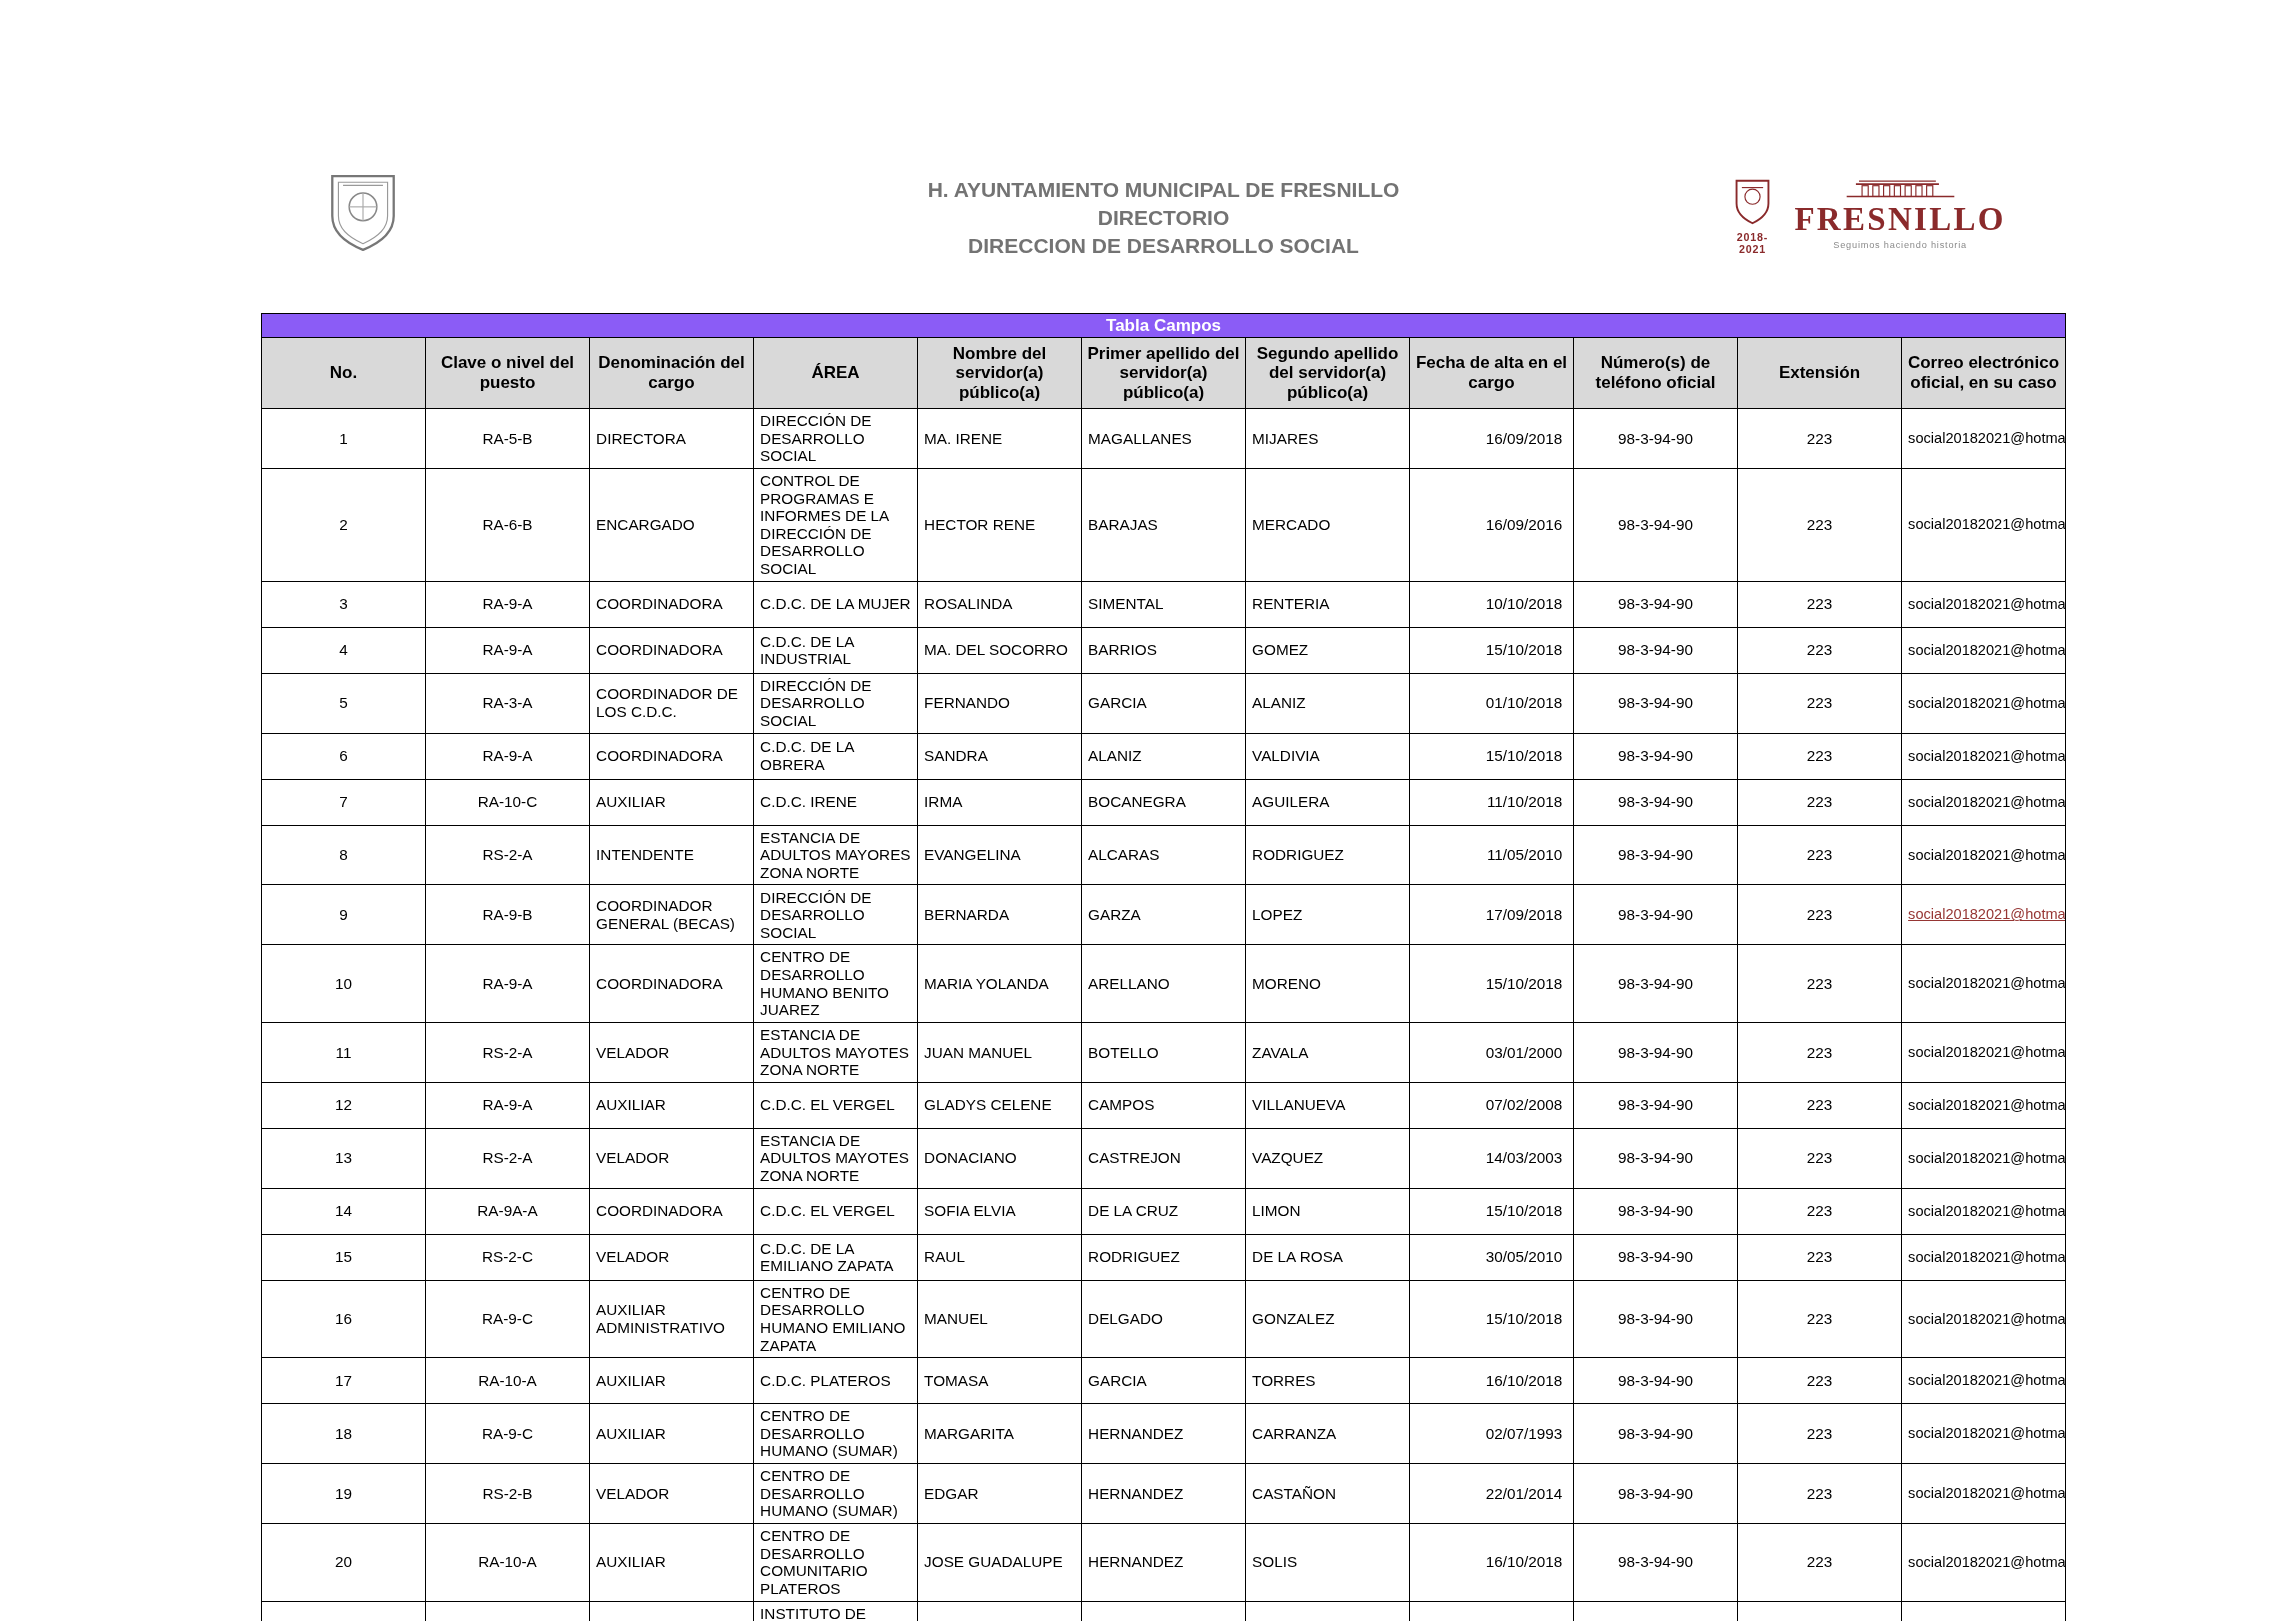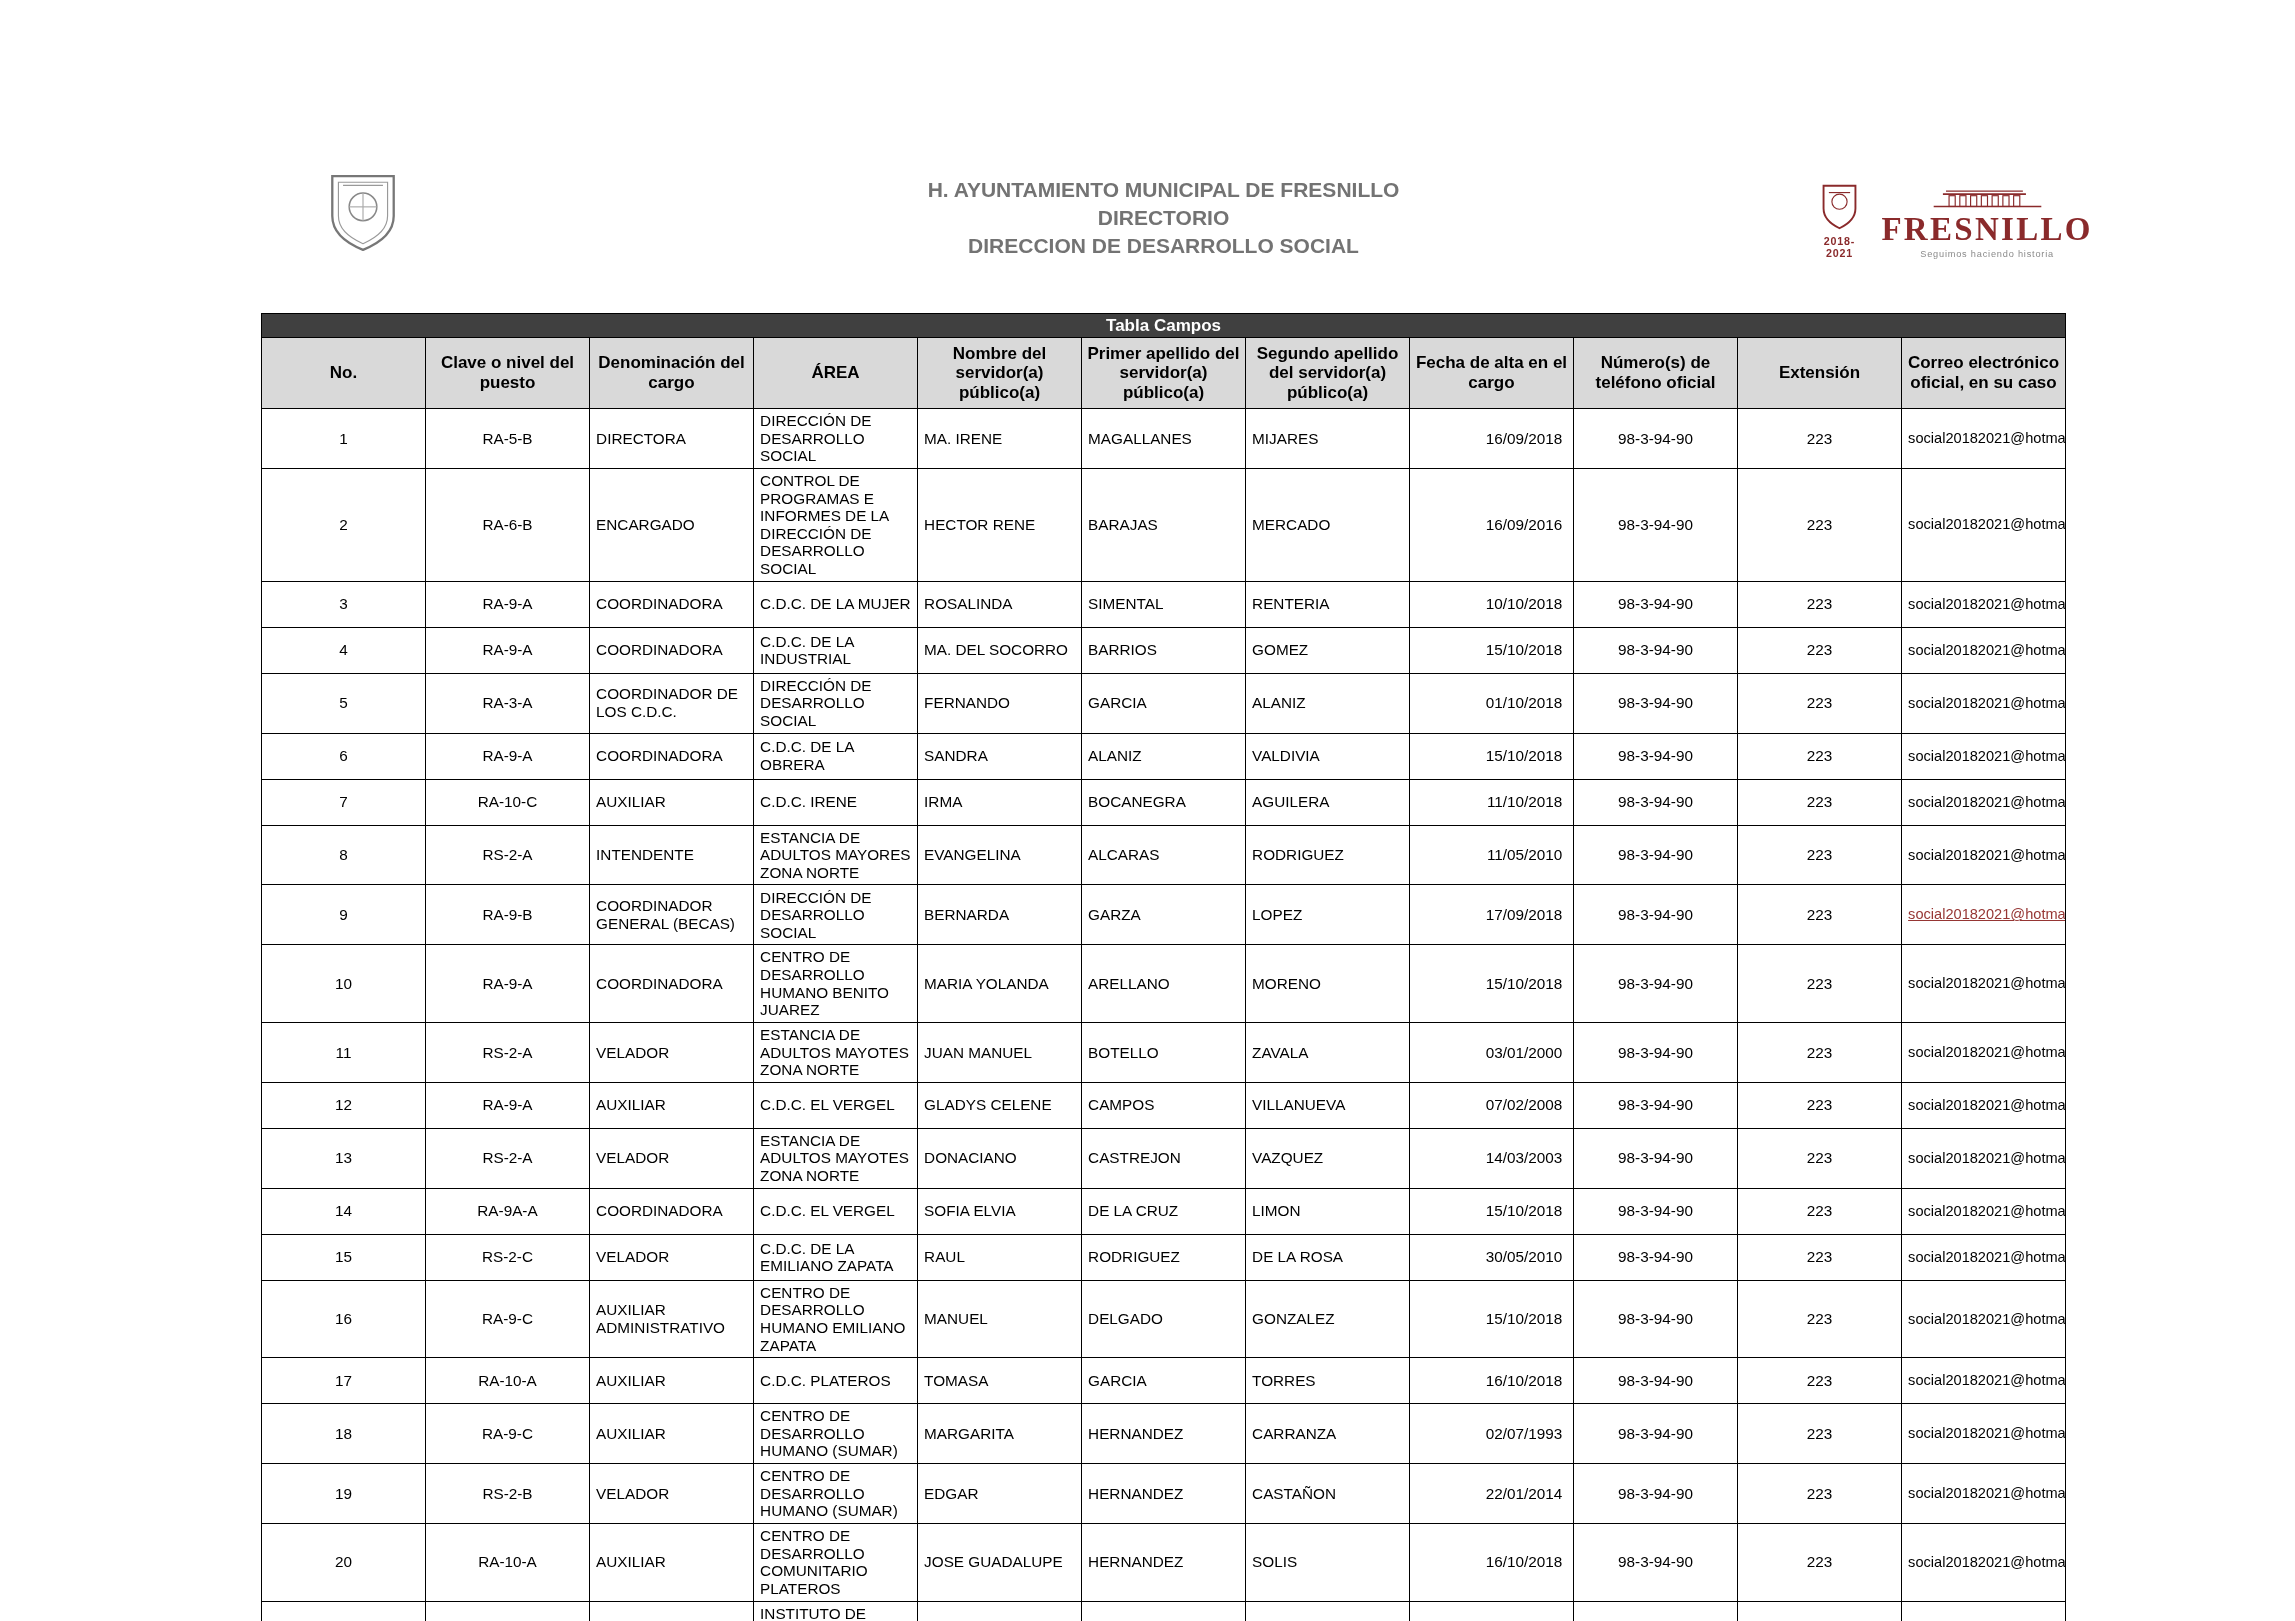--- a/index.html
+++ b/index.html
@@ -31,26 +31,26 @@
     position: absolute;
     left: 320px;
     top: 170px;
     width: 86px;
     height: 86px;
   }
 
   
   .right-logo {
     position: absolute;
-    left: 1819px;
+    left: 1732px;
     top: 178px;
     width: 230px;
     height: 81px;
     display: flex;
-    align-items: flex-end;
+    align-items: flex-start;
   }
   .right-logo .crest-wrap {
     width: 48px;
     text-align: center;
   }
   .right-logo .years {
     font-size: 10.7px;
     color: #8a2a2b;
     font-weight: bold;
     letter-spacing: 0.8px;
@@ -89,21 +89,21 @@
     border-collapse: collapse;
     table-layout: fixed;
     border: 1.5px solid #000000;
   }
   table.directory th, table.directory td {
     border: 0.8px solid #000000;
     color: #000000;
     overflow: hidden;
   }
   tr.band-row th {
-    background: #404040;
+    background: #8b5cf6;
     color: #ffffff;
     font-size: 17px;
     font-weight: bold;
     height: 23px;
     text-align: center;
     padding: 1.5px;
   }
   tr.header-row th {
     background: #d9d9d9;
     font-size: 17px;

